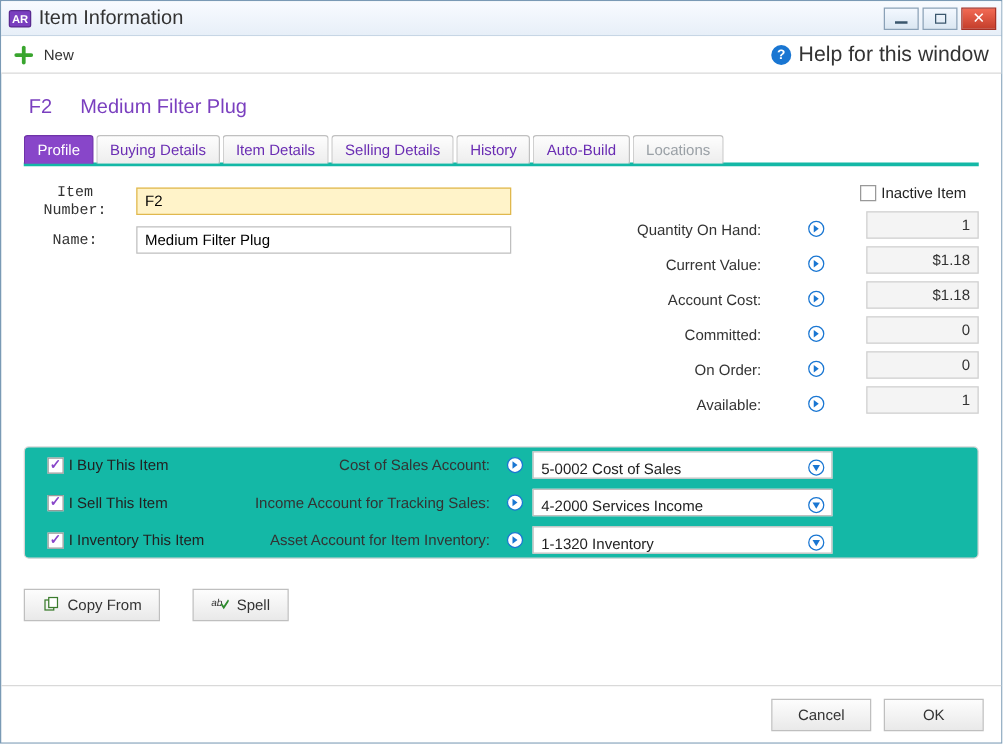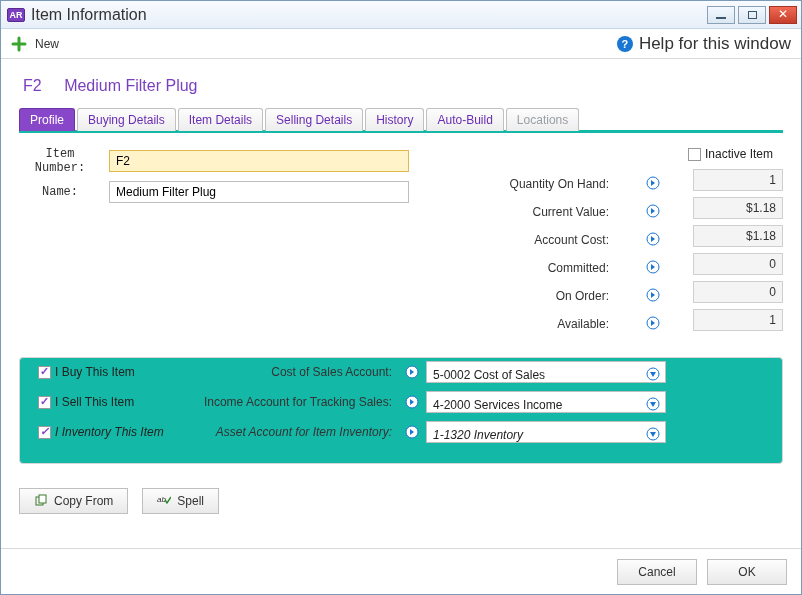--- a/index.html
+++ b/index.html
@@ -211,21 +211,21 @@
     border-radius:4px;
     background:#14b8a6;
     padding: 3px 18px;
     margin-top: 20px;
   }
   .panel-row {
     display:flex;
     align-items:center;
     margin-bottom: 8px;
   }
-  .panel-row:last-child { margin-bottom:17px;font-style:italic; }
+  .panel-row:last-child { margin-bottom:0; }
   .cb-wrap {
     width: 150px;
     display:flex; align-items:center; gap:4px;
   }
   .cb {
     width:13px; height:13px;
     border:1px solid #999;
     background:#fff;
     display:flex; align-items:center; justify-content:center;
     cursor:pointer;
@@ -256,21 +256,21 @@
   .combo .combo-value { flex:1; }
   .combo .combo-drop {
     width:16px; height:16px;
     display:flex; align-items:center; justify-content:center;
     cursor:pointer;
   }
 
   
   .bottom-actions {
     display:flex;
-    gap:14px;
+    gap:26px;
     margin-top:24px;
   }
   .btn {
     height:26px;
     padding:0 14px;
     border:1px solid #bfbfbf;
     background:linear-gradient(#fdfdfd,#e9e9e9);
     display:flex; align-items:center; gap:6px;
     cursor:pointer;
     font:inherit;

